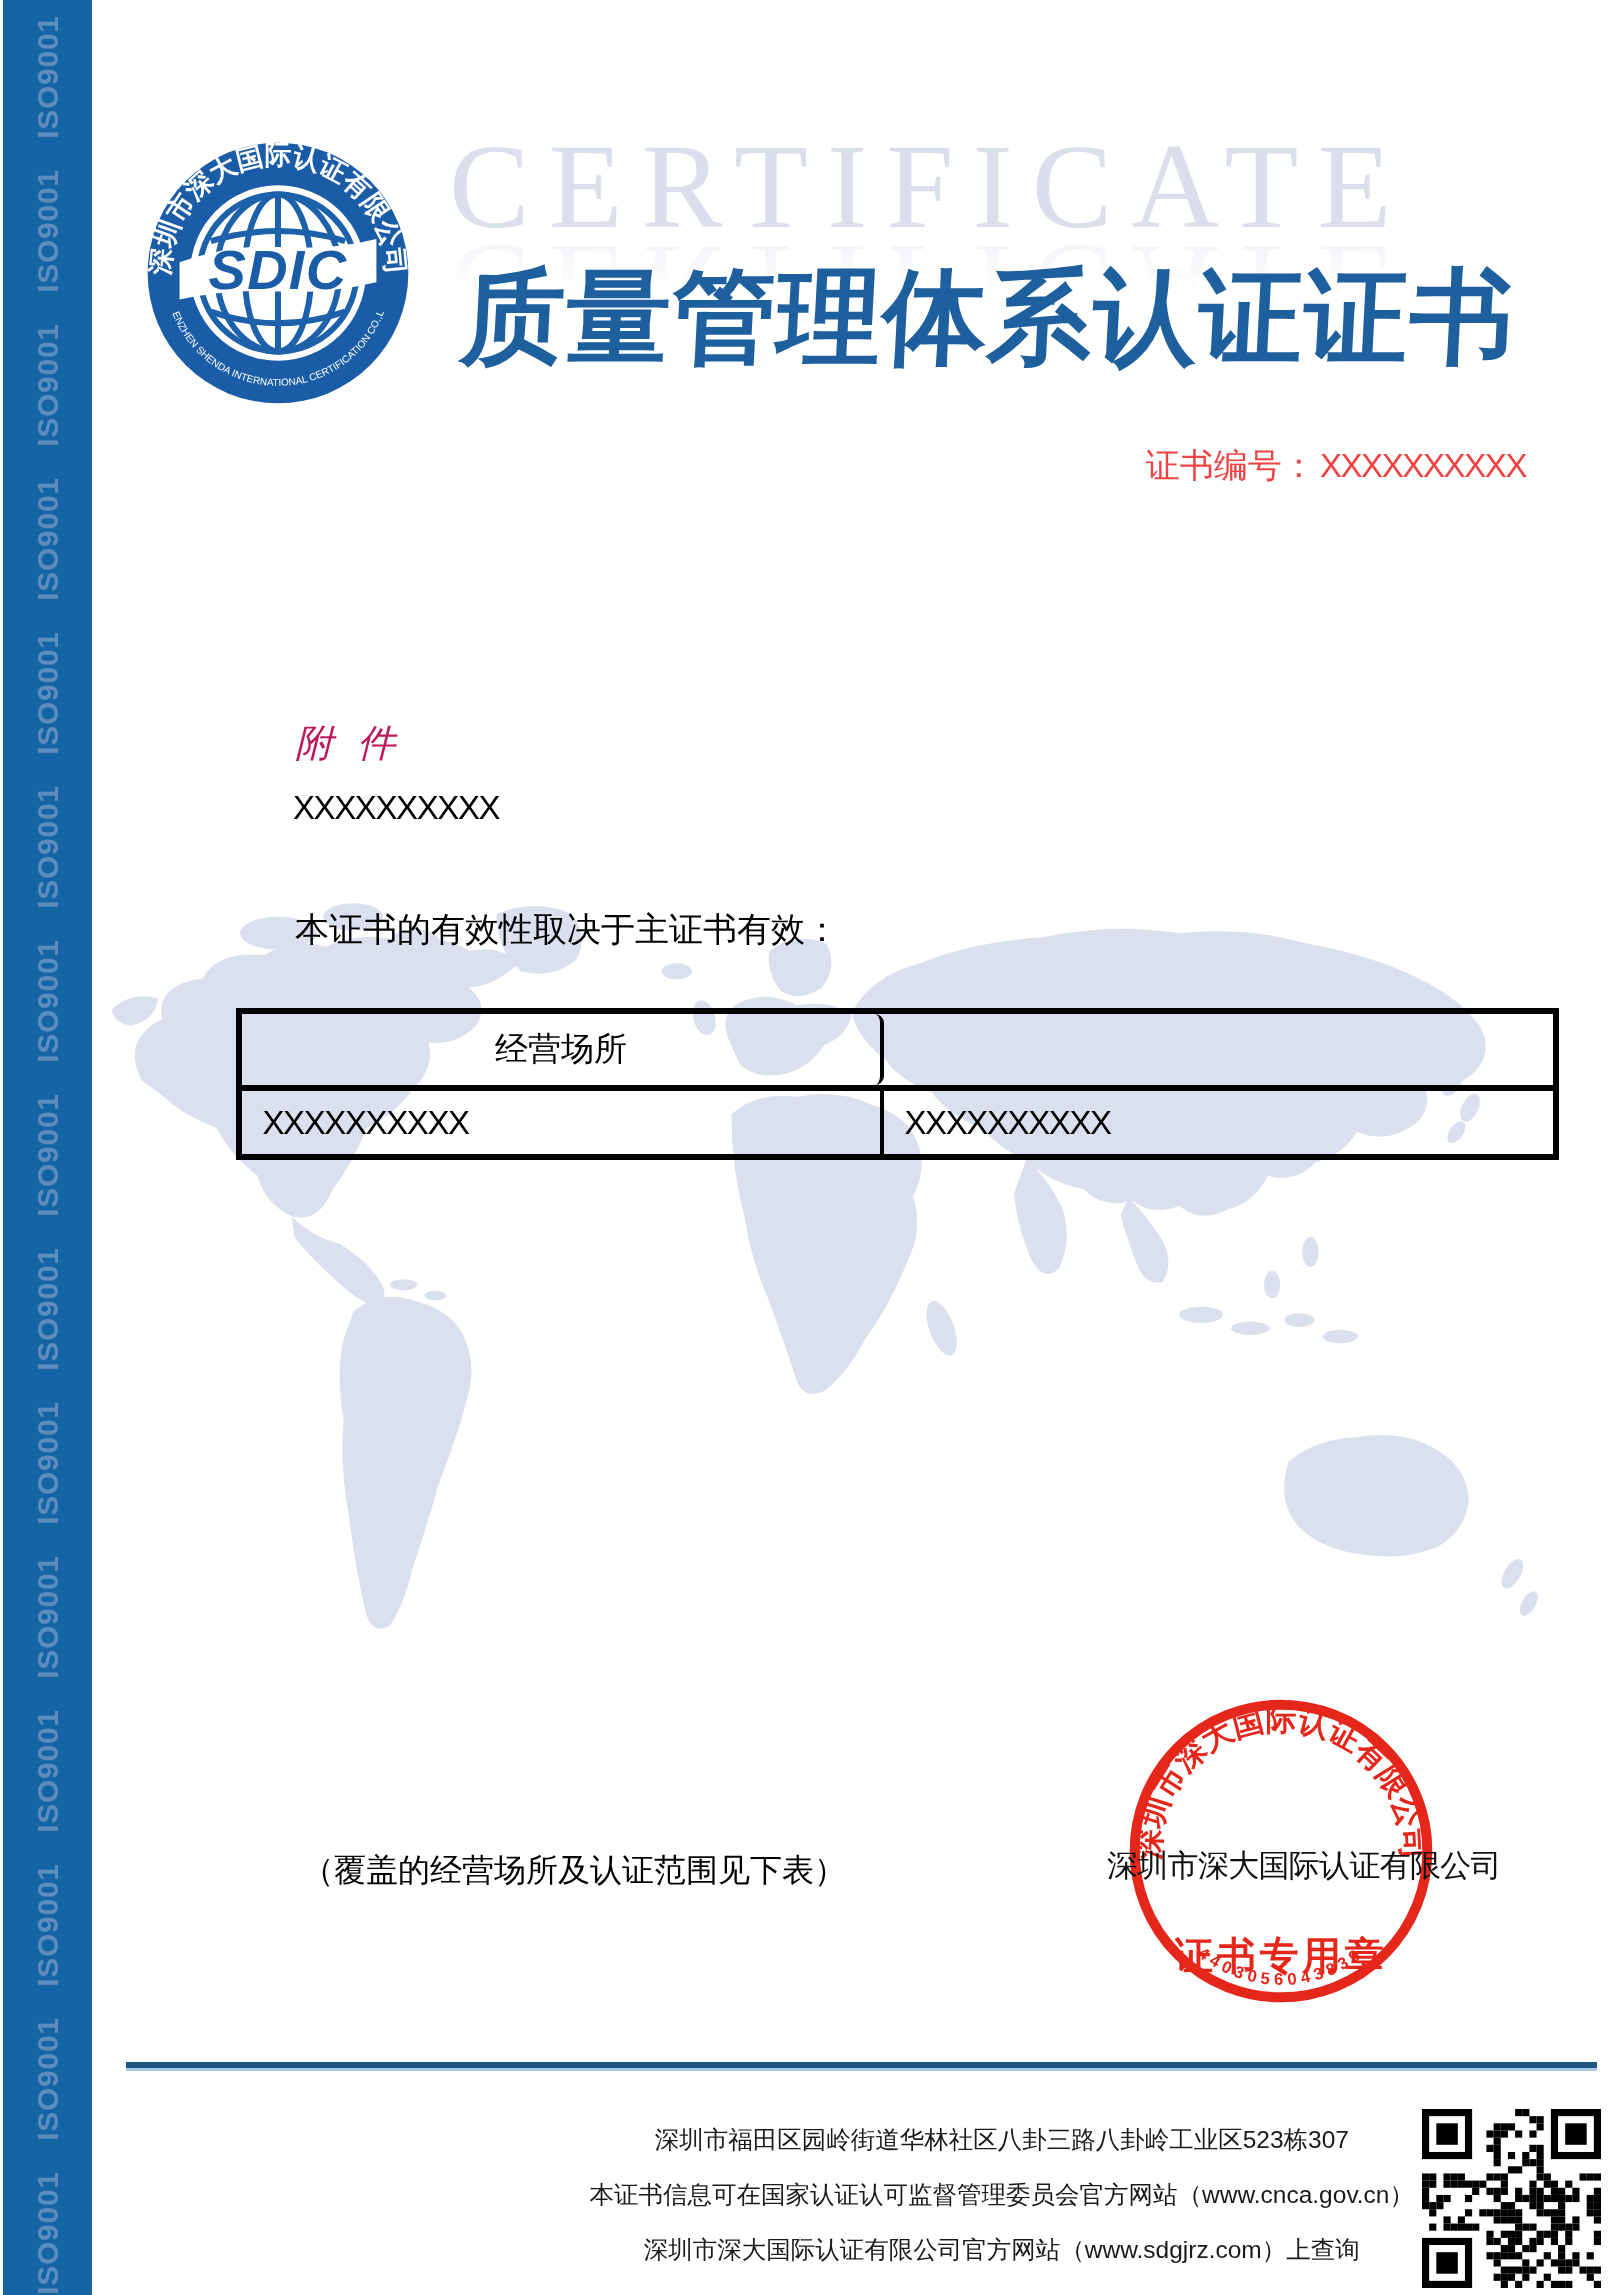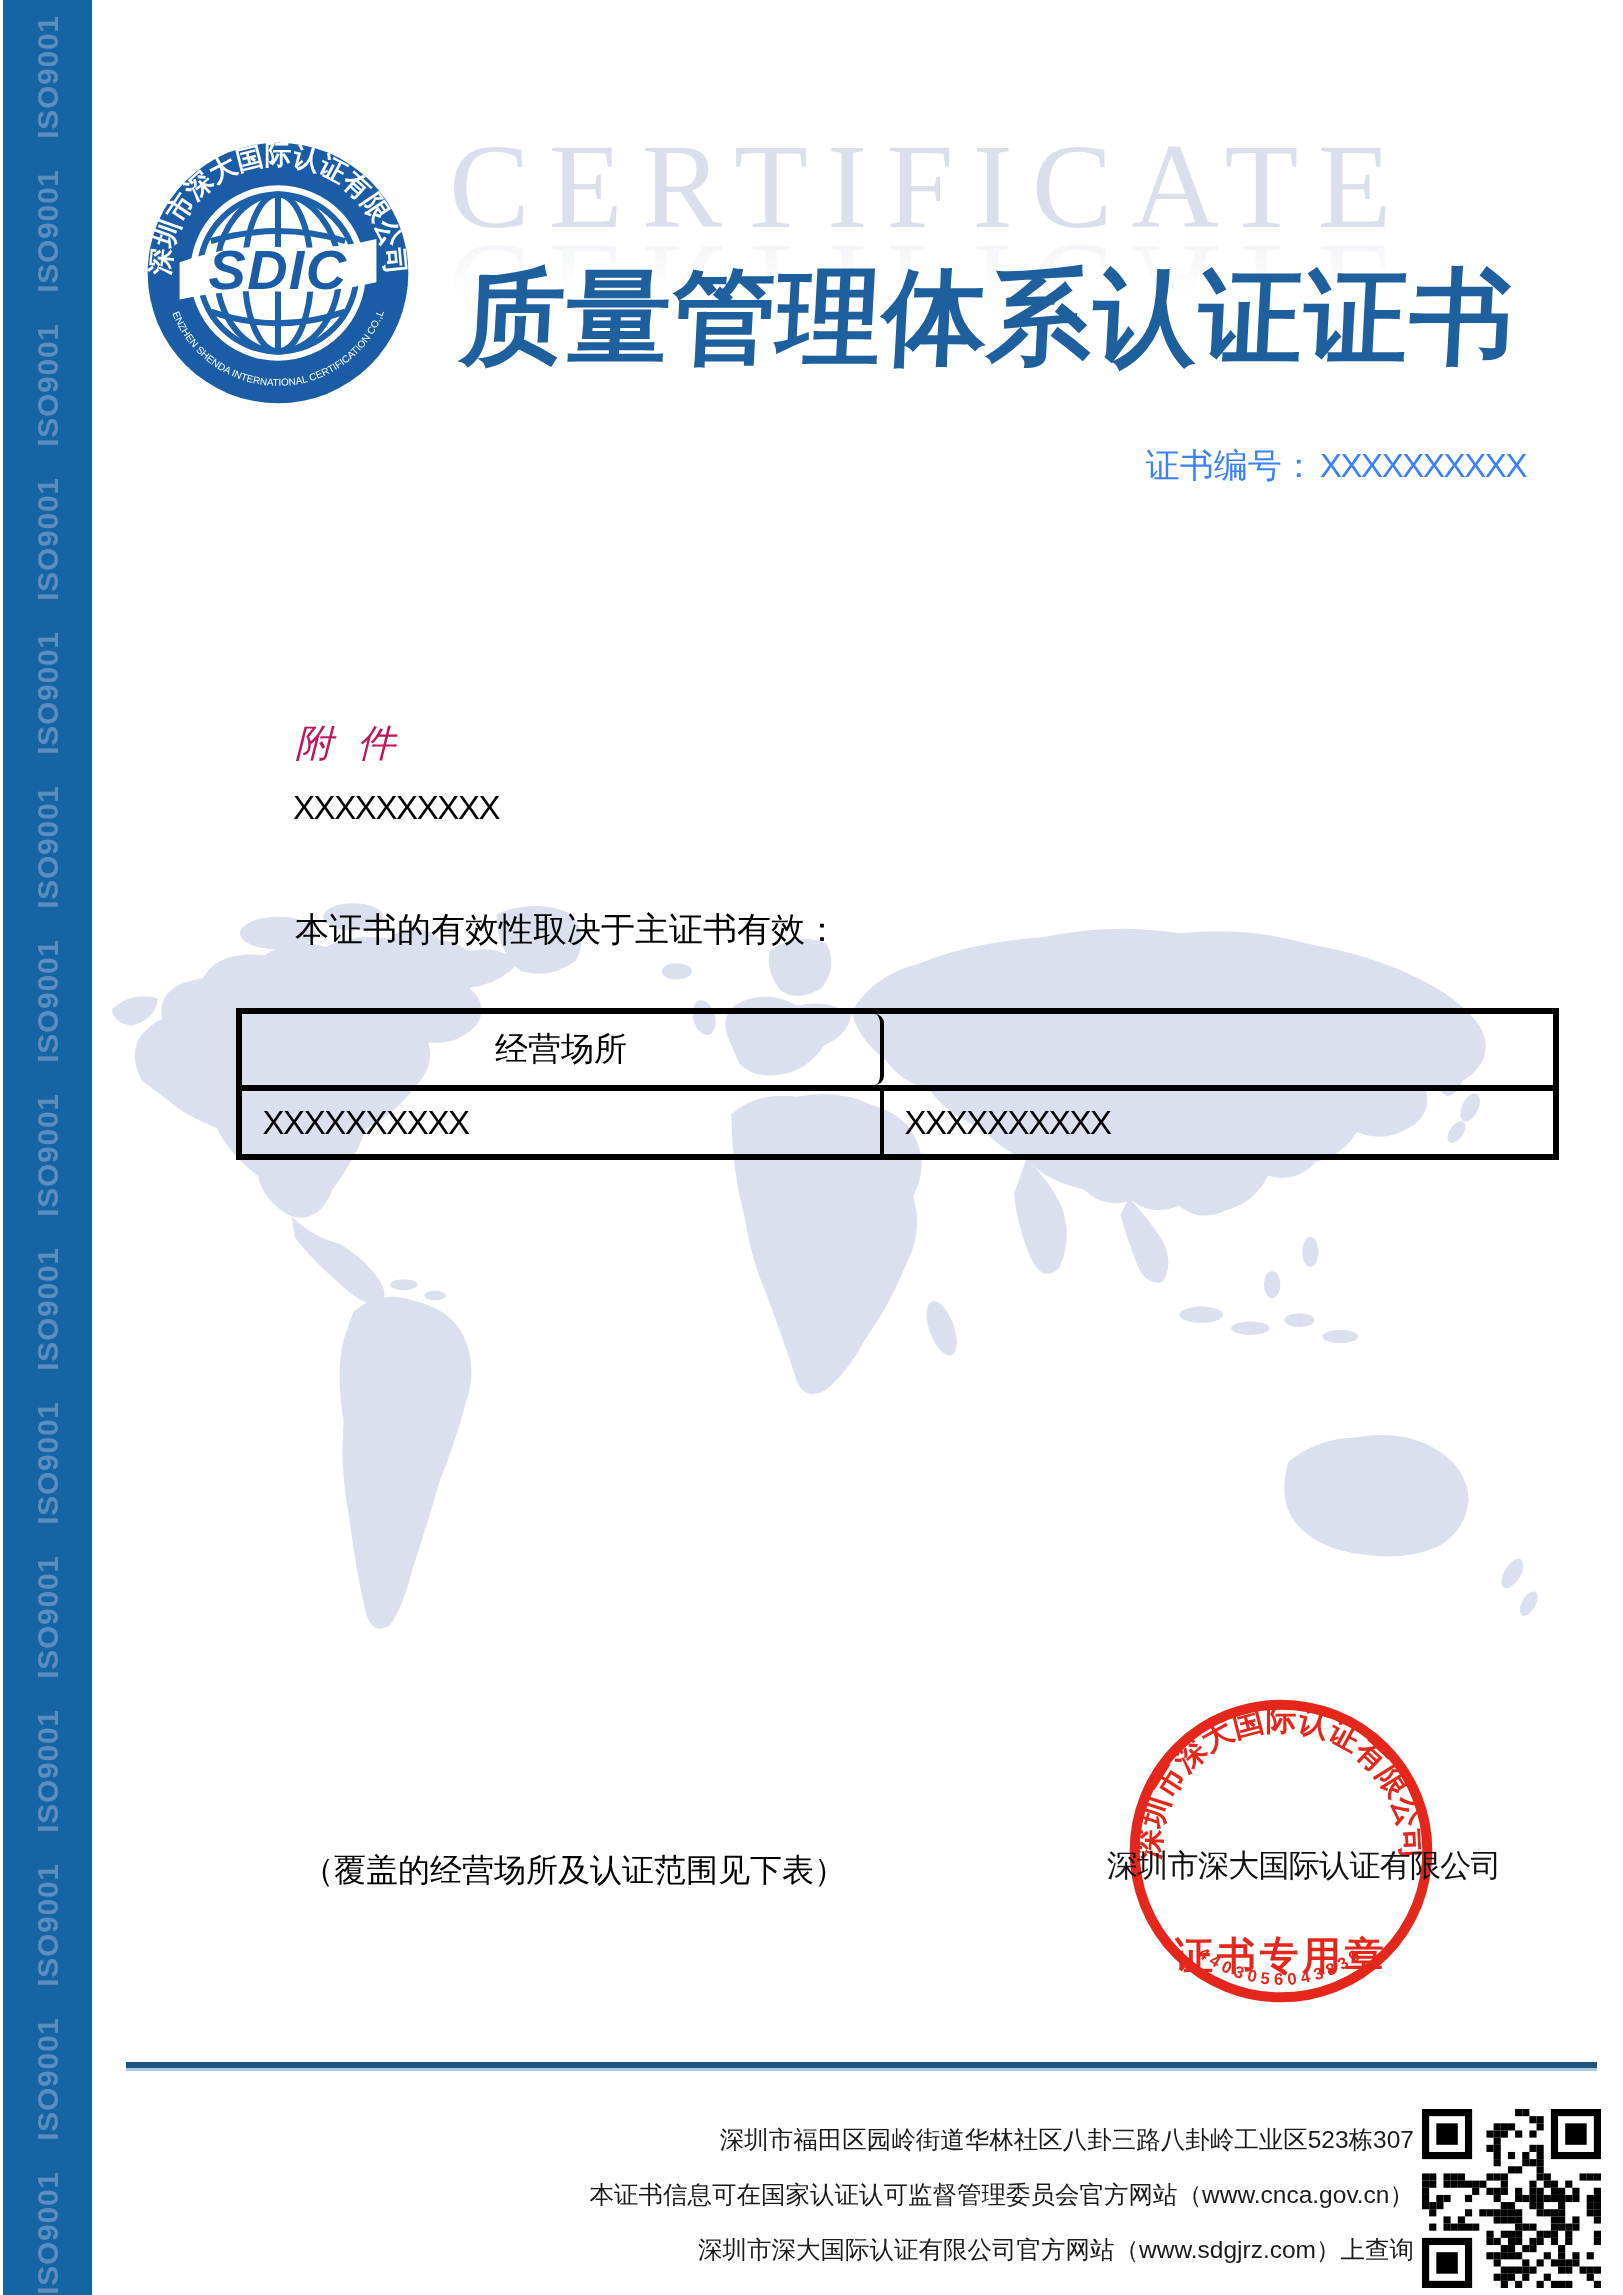--- a/index.html
+++ b/index.html
@@ -34,21 +34,21 @@
   }
   
   .title{
     position:absolute; left:461px; top:260px; z-index:4; margin:0; white-space:nowrap;
     font-size:104px; font-weight:bold; color:#1e5f9e; letter-spacing:1.4px;
     transform:skewX(-3deg); line-height:1.1;
   }
   
   .certno{
     position:absolute; top:443px; right:97px; z-index:4; display:flex; align-items:baseline;
-    font-size:34px; color:#3b82f6;
+    font-size:34px; color:#ef4444;
   }
   .certno .val{font-size:33px; letter-spacing:-1.4px; margin-left:4.1px;}
   
   .attach-label{position:absolute; left:295px; top:718px; font-size:38px; letter-spacing:6.8px; color:#be185d; z-index:4;font-style:italic;}
   .attach-value{position:absolute; left:293px; top:789px; font-size:33px; letter-spacing:-1.4px; color:#000; z-index:4;}
   .table-intro{position:absolute; left:295px; top:907px; font-size:34px; color:#000; z-index:4;}
   
   .tbl{
     position:absolute; left:236px; top:1008px; width:1323px; z-index:4;
     border:6.1px solid #000; box-sizing:border-box; background:transparent;
@@ -65,21 +65,21 @@
   .note{position:absolute; left:302px; top:1849px; font-size:32px; color:#000; z-index:4;}
   .company-name{position:absolute; left:1107px; top:1845px; font-size:31px; letter-spacing:-0.7px; color:#111; z-index:6; white-space:nowrap;}
   
   .stamp{position:absolute; left:1124px; top:1694px; width:314px; height:314px; z-index:5;}
   
   .separator{position:absolute; left:126px; top:2062px; width:1471px; z-index:4;}
   .separator .dark{height:6.1px; background:#1f5380;}
   .separator .light{height:3.4px; background:#aac7e4;}
   
   .footer{
-    position:absolute; right:209px; top:2112px; z-index:4; text-align:right;
+    position:absolute; right:209px; top:2112px; z-index:4; text-align:center;
     font-size:24.5px; color:#1a1a1a; line-height:55px; white-space:nowrap;
   }
   .qr{position:absolute; left:1422px; top:2109px; width:179px; height:179px; z-index:4;}
 </style>
 </head>
 <body>
 
 <div class="page">
 
   <div class="sidebar" id="sidebar" style="background: rgb(21, 101, 164);">

